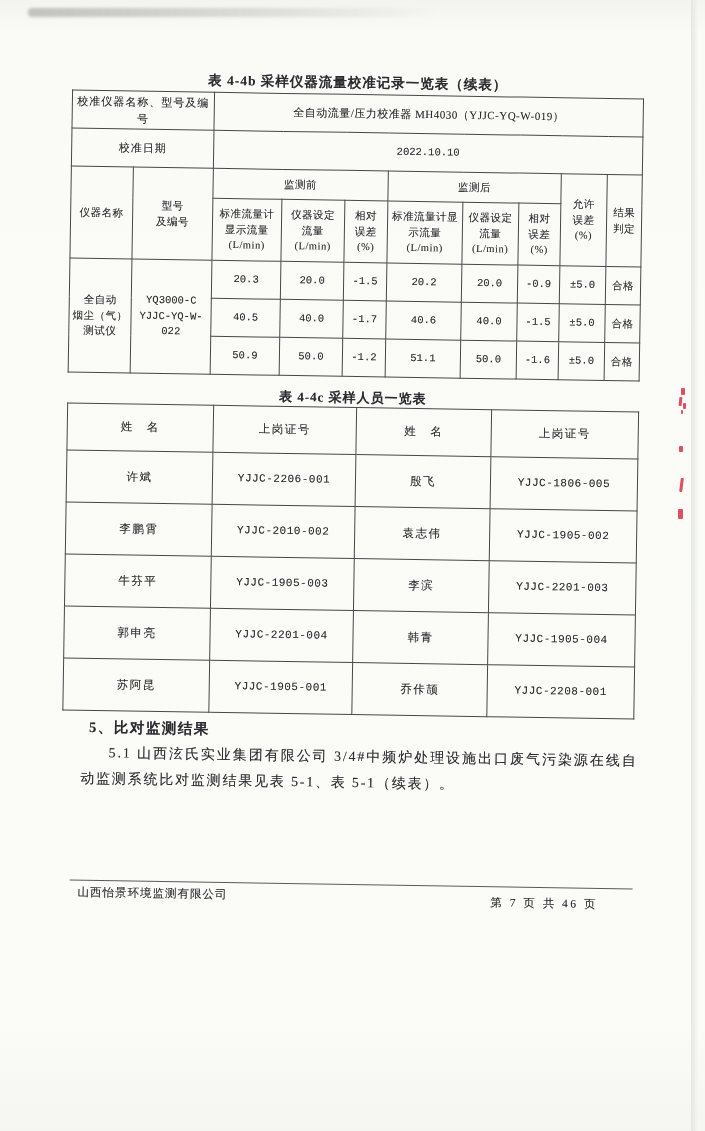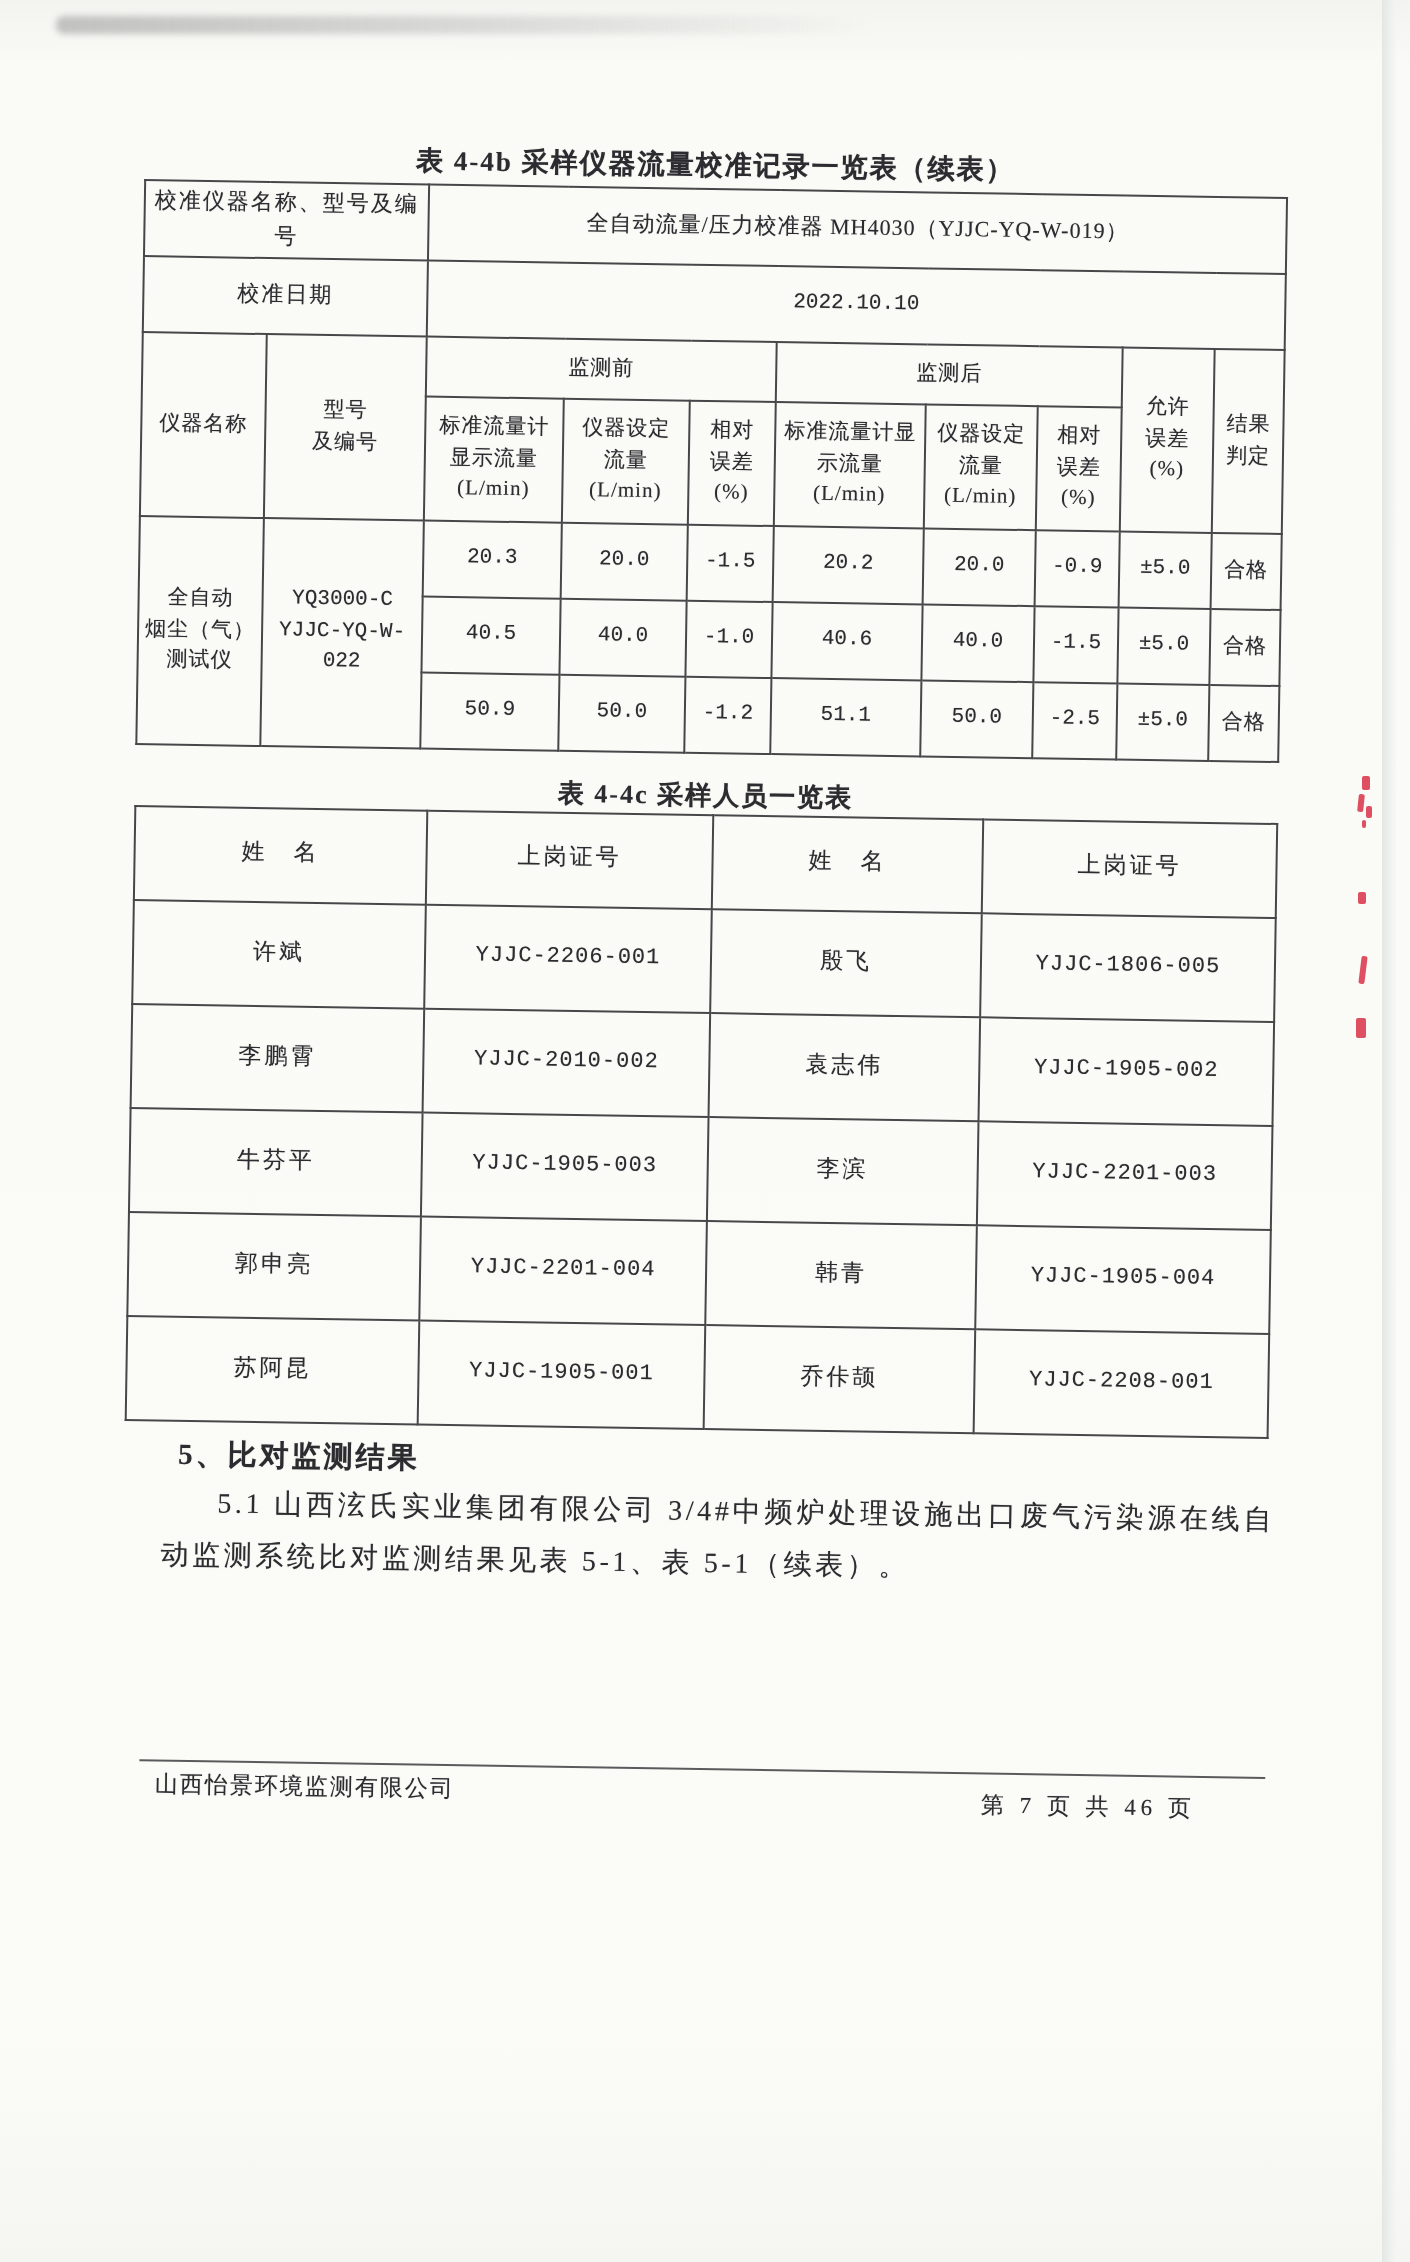--- a/index.html
+++ b/index.html
@@ -152,34 +152,34 @@
       <td class="mono">-1.5</td>
       <td class="mono">20.2</td>
       <td class="mono">20.0</td>
       <td class="mono">-0.9</td>
       <td class="mono">±5.0</td>
       <td>合格</td>
     </tr>
     <tr class="rE">
       <td class="mono">40.5</td>
       <td class="mono">40.0</td>
-      <td class="mono">-1.0</td>
+      <td class="mono">-1.7</td>
       <td class="mono">40.6</td>
       <td class="mono">40.0</td>
       <td class="mono">-1.5</td>
       <td class="mono">±5.0</td>
       <td>合格</td>
     </tr>
     <tr class="rE">
       <td class="mono">50.9</td>
       <td class="mono">50.0</td>
       <td class="mono">-1.2</td>
       <td class="mono">51.1</td>
       <td class="mono">50.0</td>
-      <td class="mono">-2.5</td>
+      <td class="mono">-1.6</td>
       <td class="mono">±5.0</td>
       <td>合格</td>
     </tr>
   </tbody>
     </table>
 
   <div id="title2" class="tbl-title">表 4-4c 采样人员一览表</div>
 
   <table id="table2">
     <colgroup>

